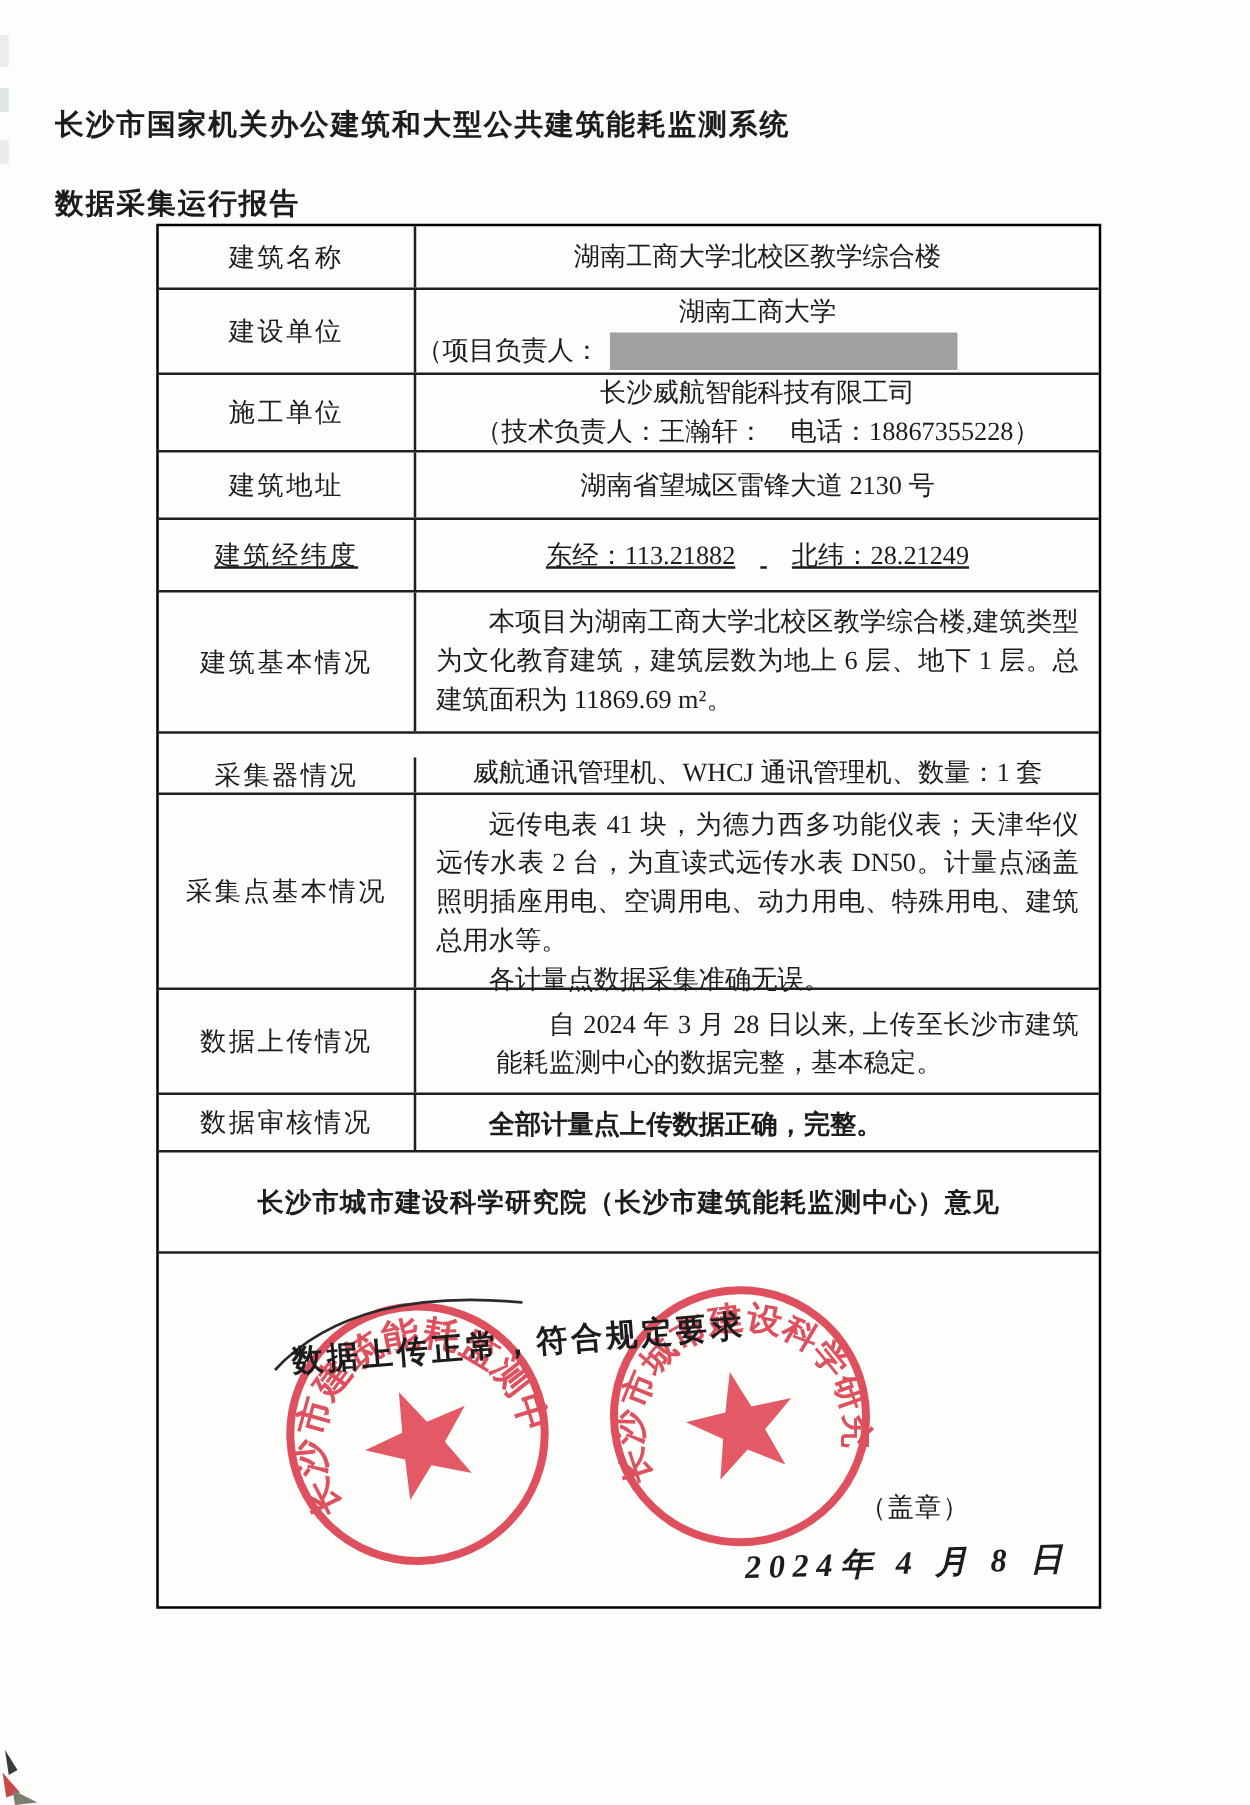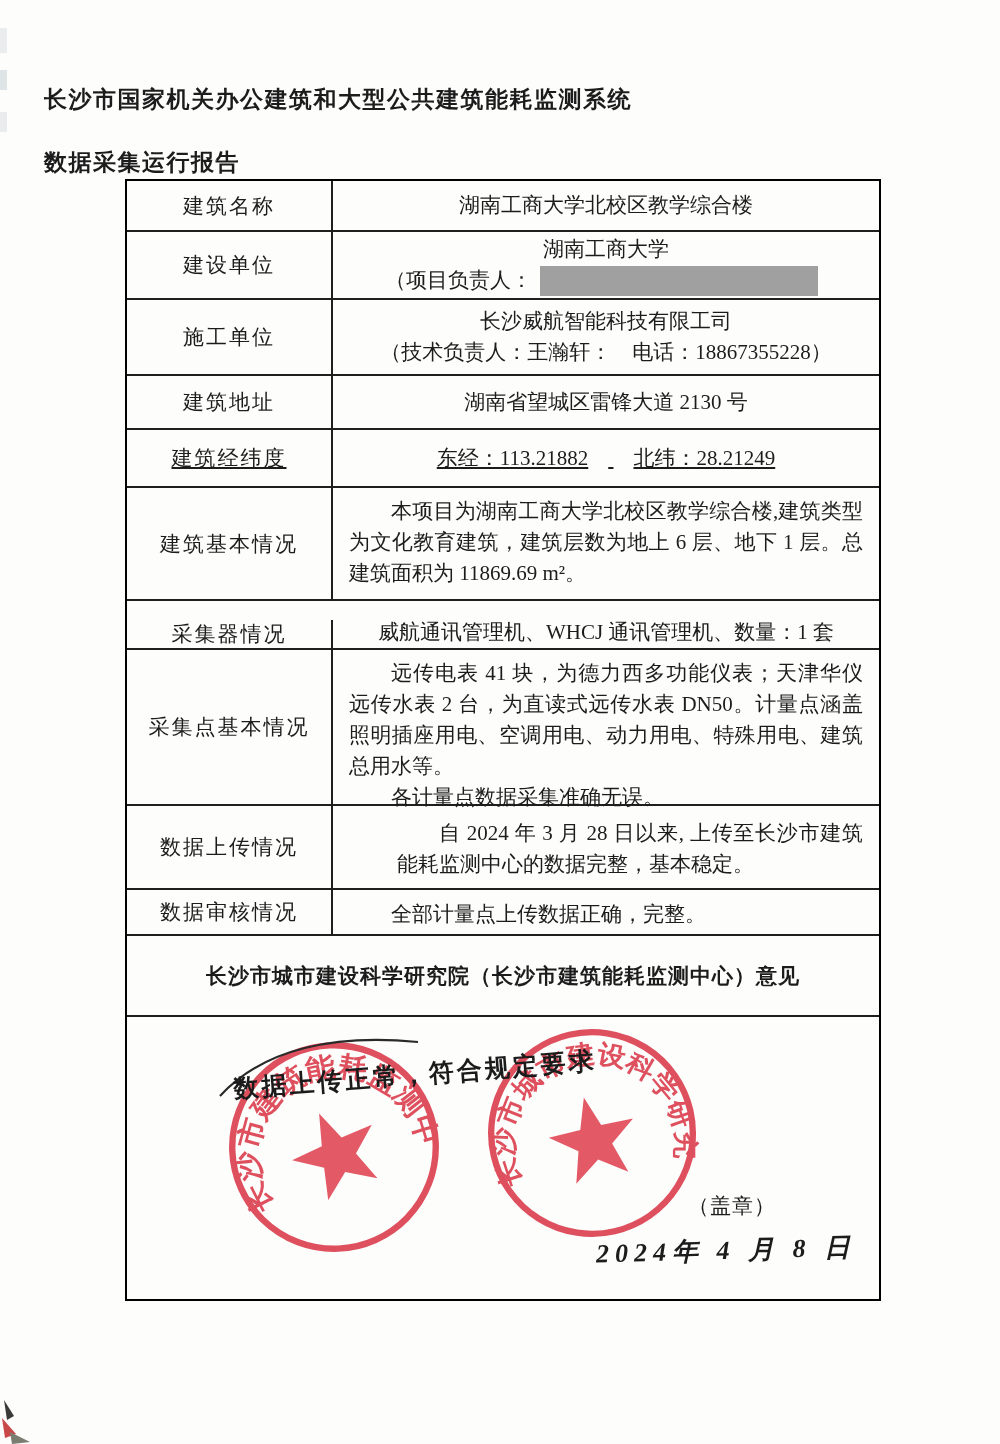--- a/index.html
+++ b/index.html
@@ -37,21 +37,21 @@
     font-size:21px;letter-spacing:2px;
   }
   .t-value{
     flex:1;box-sizing:border-box;
     font-size:21px;line-height:31px;
     display:flex;flex-direction:column;justify-content:center;
   }
   .v-center{align-items:center;text-align:center;}
   .v-para{justify-content:flex-start;padding:8px 16px 4px 16px;text-align:justify;}
   .indent{text-indent:2em;}
-  .line2-flex{display:flex;align-items:center;padding-left:52px;}
+  .line2-flex{display:flex;align-items:center;}
   .redacted{
     display:inline-block;width:278px;height:30px;
     background:#a0a0a0;margin-left:8px;
   }
   .coords span{margin:0 20px;}
   .opinion-row{
     display:flex;align-items:center;justify-content:center;
     font-family:"Liberation Sans", sans-serif;
     font-weight:bold;font-size:21px;letter-spacing:1px;
   }
@@ -105,21 +105,21 @@
       <div class="t-label">建设单位</div>
       <div class="t-value">
         <div class="v-center" style="text-align:center;">湖南工商大学</div>
         <div class="line2-flex">
           <span>（项目负责人：</span>
           <span class="redacted"></span>
         </div>
       </div>
     </div>
 
-    <div class="t-row" style="height:76px;">
+    <div class="t-row" style="height:62px;">
       <div class="t-label">施工单位</div>
       <div class="t-value v-center">
         <div>长沙威航智能科技有限工司</div>
         <div>（技术负责人：王瀚轩：　电话：18867355228）</div>
       </div>
     </div>
 
     <div class="t-row" style="height:54px;">
       <div class="t-label">建筑地址</div>
       <div class="t-value v-center">湖南省望城区雷锋大道 2130 号</div>
@@ -157,21 +157,21 @@
 
     <div class="t-row" style="height:84px;">
       <div class="t-label">数据上传情况</div>
       <div class="t-value v-para" style="justify-content:center;margin-left:48px;">
         <div class="indent">自 2024 年 3 月 28 日以来, 上传至长沙市建筑能耗监测中心的数据完整，基本稳定。</div>
       </div>
     </div>
 
     <div class="t-row" style="height:46px;">
       <div class="t-label">数据审核情况</div>
-      <div class="t-value v-para" style="justify-content:center;">
+      <div class="t-value v-para" style="justify-content:flex-start;font-weight:bold;">
         <div class="indent">全部计量点上传数据正确，完整。</div>
       </div>
     </div>
 
     <div class="t-row opinion-row" style="height:81px;">长沙市城市建设科学研究院（长沙市建筑能耗监测中心）意见</div>
 
     <div class="t-row stamp-area" style="height:282px;"></div>
   </div>
 
   <div class="stamp stamp-left">

